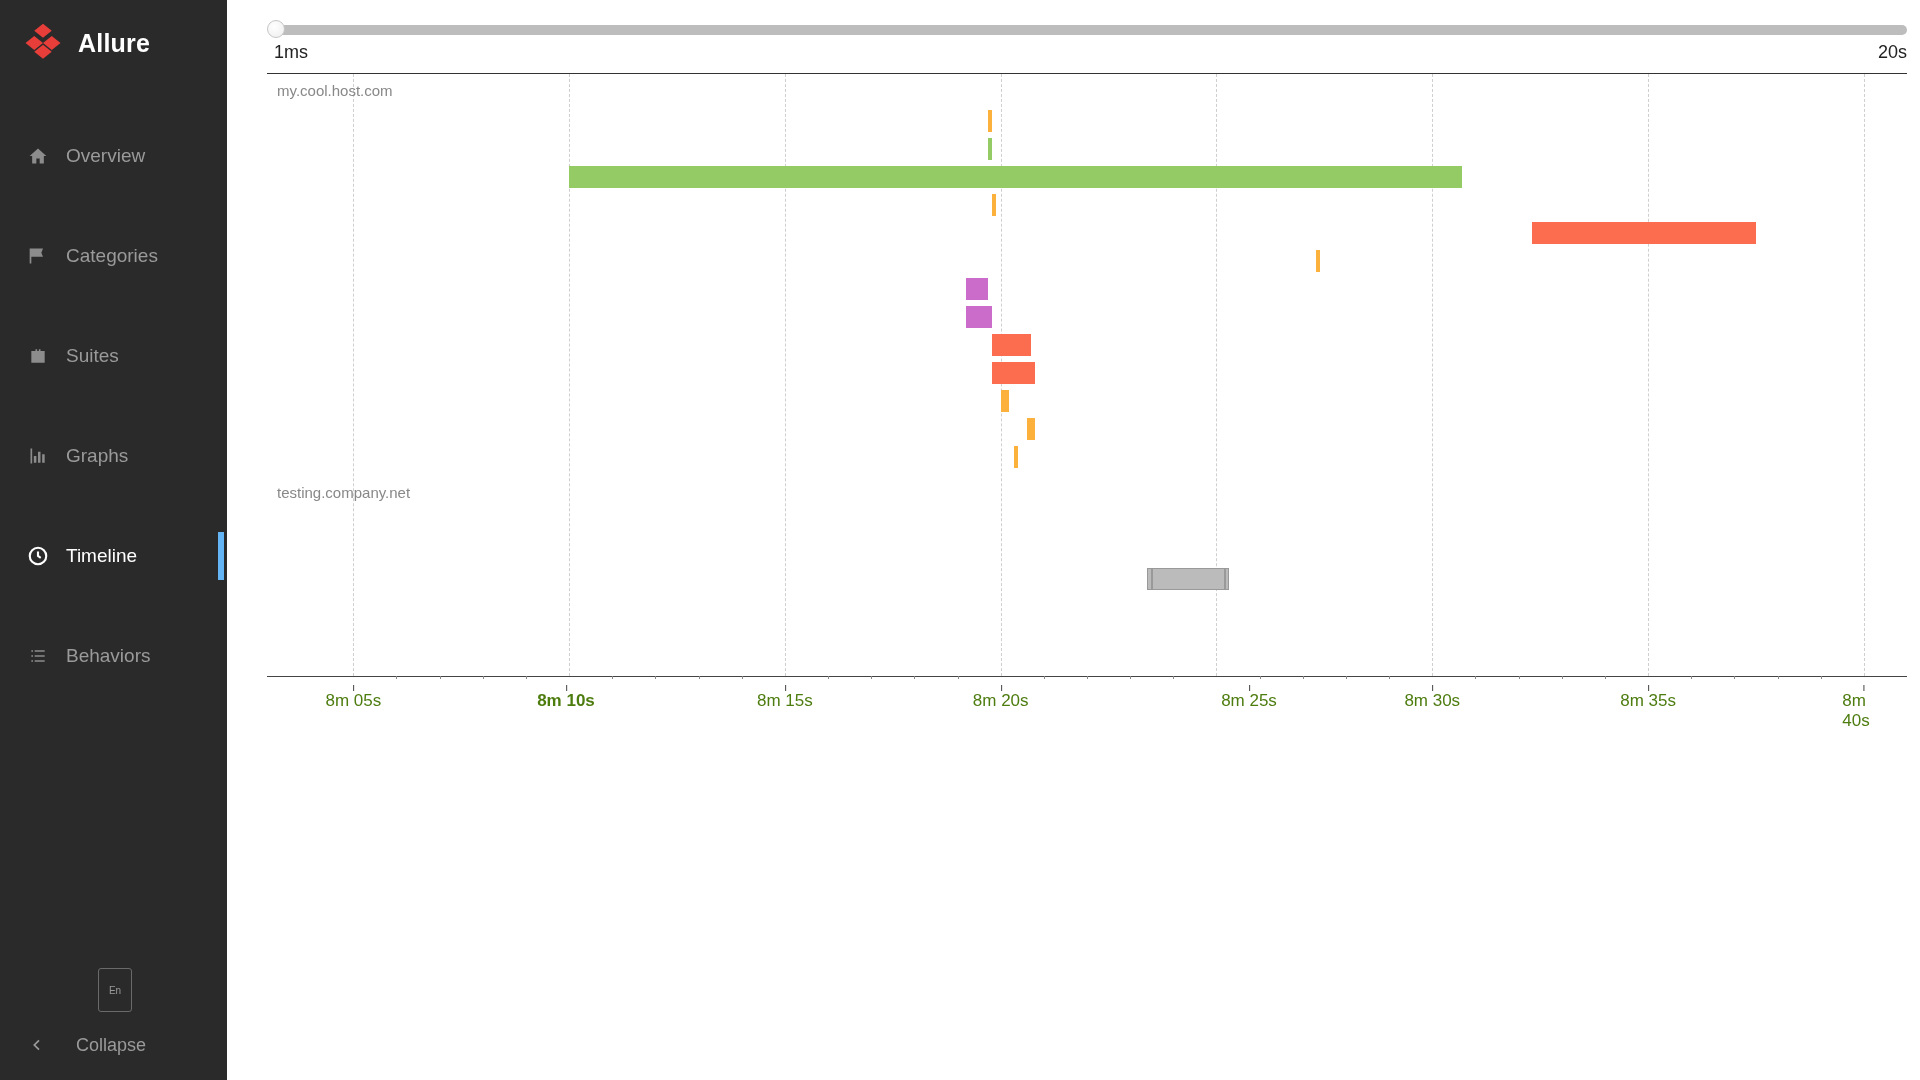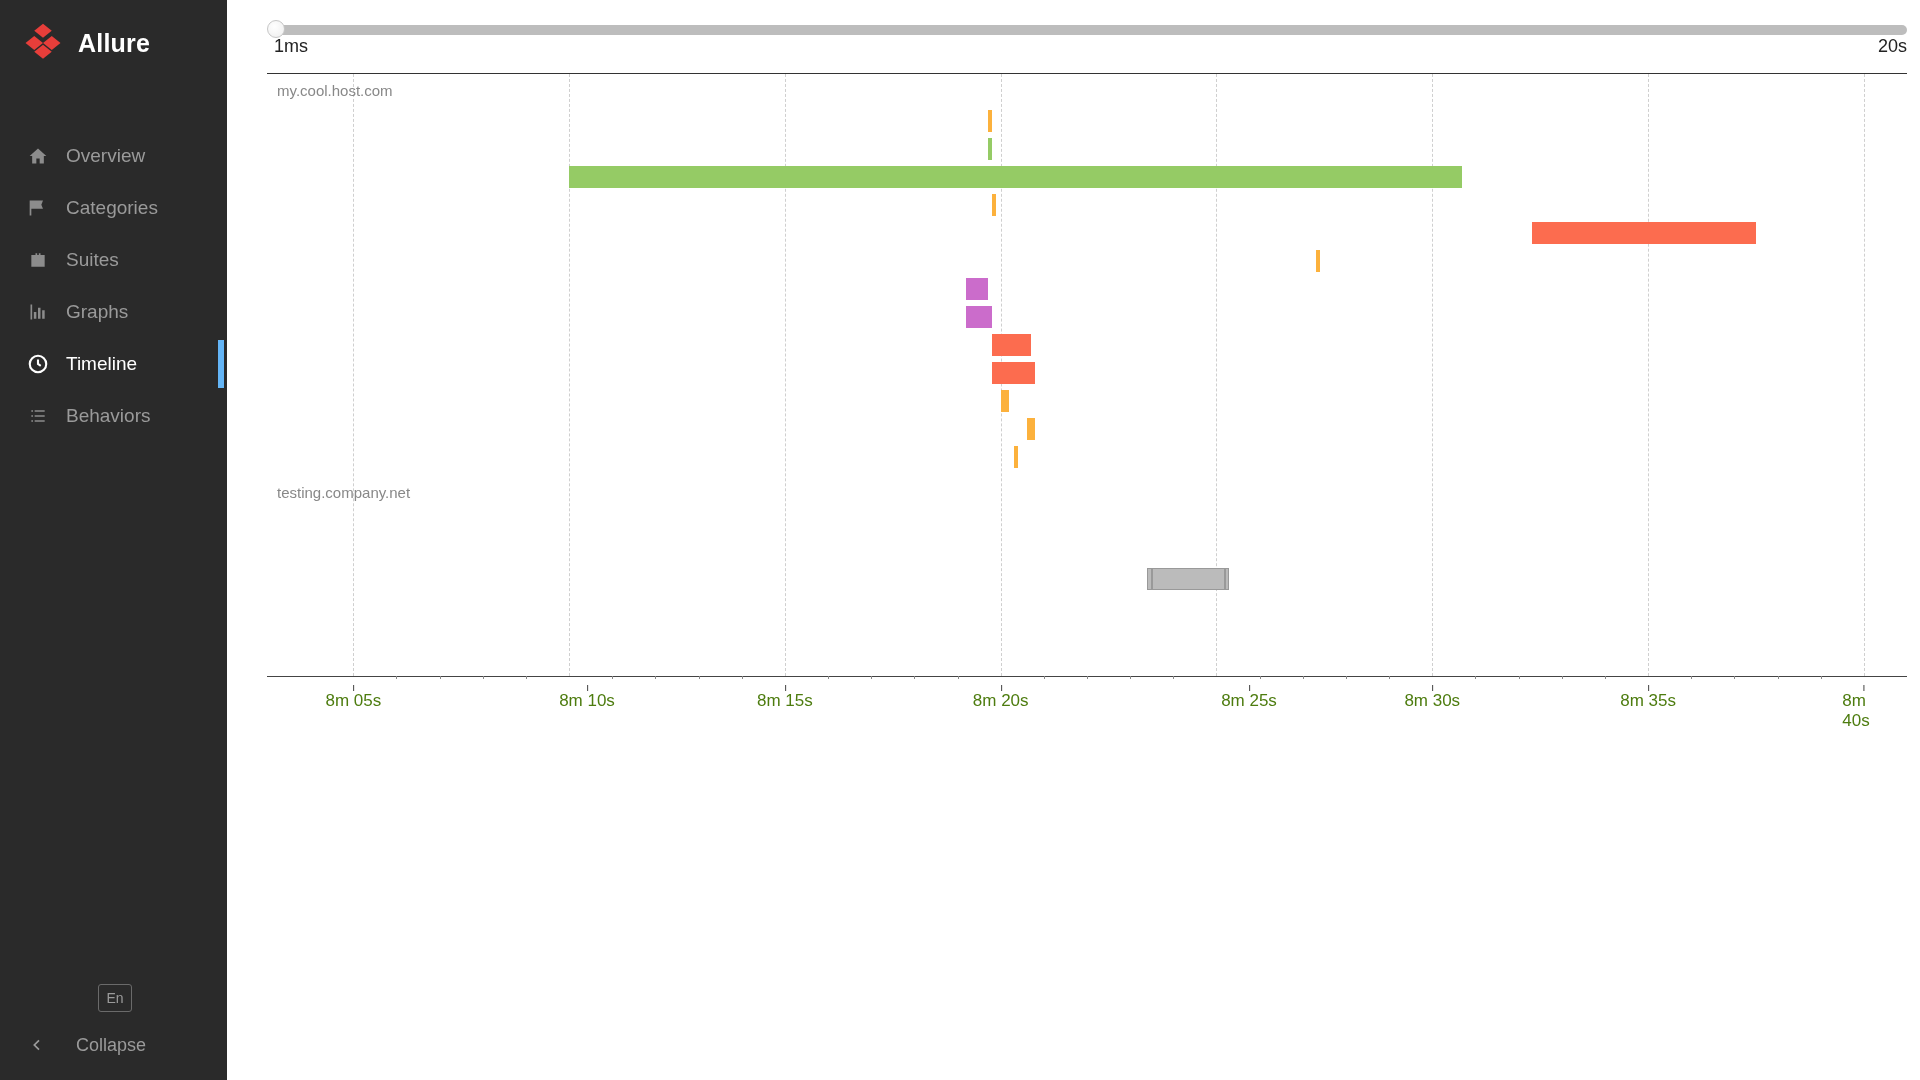--- a/index.html
+++ b/index.html
@@ -27,21 +27,21 @@
 .brand .logo {
   width: 42px; height: 42px;
   display: flex; align-items: center; justify-content: center;
 }
 .brand .title {
   color: #fff;
   font-size: 25px;
   font-weight: 700;
   letter-spacing: 0.2px;
 }
-.nav { padding-top: 44px; display: flex; flex-direction: column; }
+.nav { padding-top: 44px; display: flex; flex-direction: column; gap: 48px; }
 .nav-item {
   display: flex;
   align-items: center;
   gap: 16px;
   padding: 14px 0 14px 26px;
   font-size: 19px;
   color: #9a9a9a;
   cursor: pointer;
   position: relative;
 }
@@ -61,25 +61,25 @@
   width: 24px; height: 24px;
   display: flex; align-items: center; justify-content: center;
   color: #8c8c8c;
 }
 .nav-item.active .icon { color: #fff; }
 .sidebar-bottom {
   margin-top: auto;
   padding: 18px 0 24px 0;
 }
 .lang-pill {
-  width: 34px; height: 28px;
+  width: 34px; height: 44px;
   border: 1px solid #6a6a6a;
   color: #9a9a9a;
   border-radius: 3px;
-  font-size: 14px;
+  font-size: 10px;
   display: flex; align-items: center; justify-content: center;
   margin: 0 0 22px 98px;
   cursor: pointer;
 }
 .collapse-row {
   display: flex; align-items: center; gap: 28px;
   padding-left: 26px;
   font-size: 18px;
   color: #9a9a9a;
   cursor: pointer;
@@ -113,21 +113,21 @@
   background: radial-gradient(circle at 40% 35%, #fff, #ededed);
   border: 1px solid #c6c6c6;
   border-radius: 50%;
   cursor: pointer;
 }
 .slider-labels {
   display: flex;
   justify-content: space-between;
   font-size: 18px;
   color: #222;
-  padding-top: 1px;
+  padding-top: 7px;
 }
 .slider-center {
   position: absolute;
   text-align: center;
   left: 0; right: 0;
   top: 16px;
   font-size: 18px;
   color: #222;
   pointer-events: none;
 }
@@ -294,21 +294,21 @@
     <div class="timeline-area">
       <div class="top-divider"></div>
       <div class="chart-body" id="chart-body">
         <div class="xaxis-line"></div>
         <div class="xaxis-ticks" id="xaxis-ticks">
             <div class="xtick" style="left: 86.3158px;">8m 05s</div>
             <div class="minortick" style="left: 129.474px;"></div>
             <div class="minortick" style="left: 172.632px;"></div>
             <div class="minortick" style="left: 215.789px;"></div>
             <div class="minortick" style="left: 258.947px;"></div>
-            <div class="xtick" style="left: 320px;">8m 10s</div>
+            <div class="xtick" style="left: 299px; font-weight: bold;">8m 10s</div>
             <div class="minortick" style="left: 345.263px;"></div>
             <div class="minortick" style="left: 388.421px;"></div>
             <div class="minortick" style="left: 431.579px;"></div>
             <div class="minortick" style="left: 474.737px;"></div>
             <div class="xtick" style="left: 517.895px;">8m 15s</div>
             <div class="minortick" style="left: 561.053px;"></div>
             <div class="minortick" style="left: 604.211px;"></div>
             <div class="minortick" style="left: 647.368px;"></div>
             <div class="minortick" style="left: 690.526px;"></div>
             <div class="xtick" style="left: 733.684px;">8m 20s</div>

